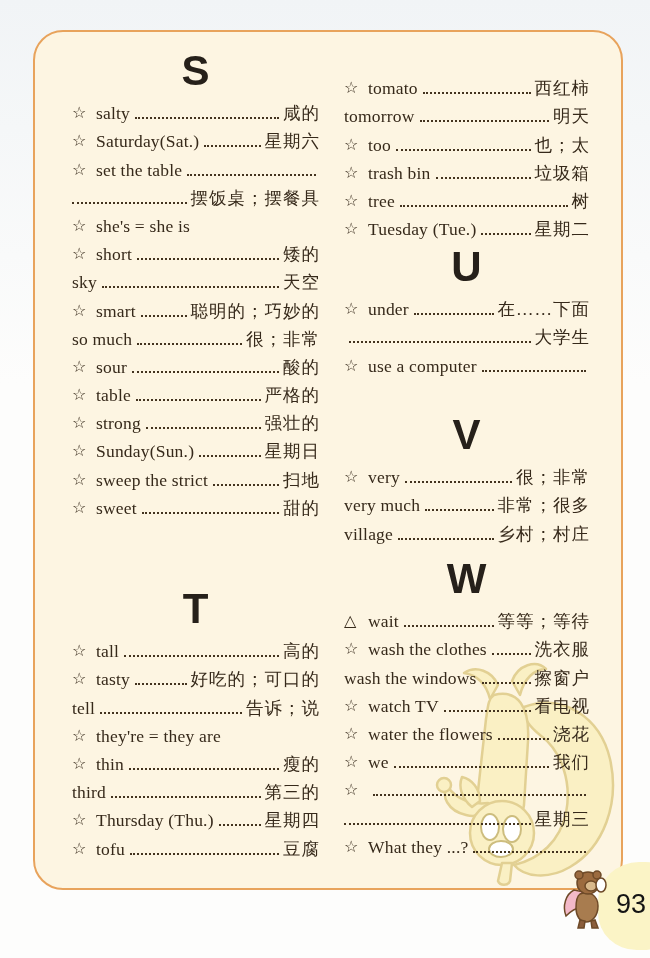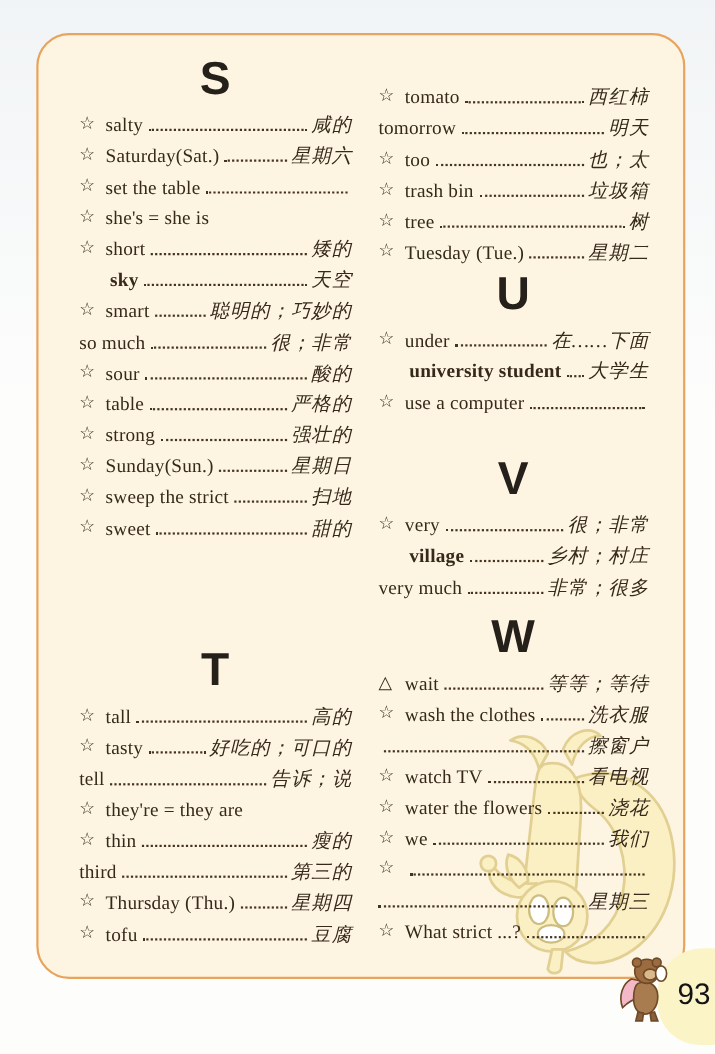--- a/index.html
+++ b/index.html
@@ -28,27 +28,27 @@
   }
   .rows{position:relative;}
   .row{
     display:flex;align-items:flex-end;
     height:28.2px;box-sizing:border-box;padding-bottom:2px;
     font-size:17.5px;line-height:22px;color:#36291a;
     white-space:nowrap;
   }
   .pre{width:24px;flex:none;font-size:16px;line-height:22px;}
   .word{flex:none;letter-spacing:0.2px;}
-  .word.b{font-weight:700;margin-left:28px;}
+  .word.b{font-weight:400;}
   .dots{
     flex:1 1 auto;min-width:10px;
     border-bottom:2px dotted #43331f;
     margin:0 4px 5px 5px;
   }
-  .trans{flex:none;letter-spacing:1px;font-style:italic;}
+  .trans{flex:none;letter-spacing:1px;}
   .cont-row .dots{margin-left:0;}
   
   .squirrel{position:absolute;left:428px;top:655px;z-index:1;}
   
   .blob{
     position:absolute;left:598px;top:862px;width:92px;height:88px;
     background:#fbf4c6;border-radius:48% 52% 55% 45%;z-index:4;
   }
   .pagenum{
     position:absolute;left:616px;top:889px;width:40px;z-index:5;
@@ -97,20 +97,24 @@
             <span class="pre">☆</span>
             <span class="word">Saturday(Sat.)</span>
             <span class="dots"></span>
             <span class="trans">星期六</span>
           </div>
           <div class="row">
             <span class="pre">☆</span>
             <span class="word">set the table</span>
             <span class="dots"></span>
           </div>
+          <div class="row cont-row">
+            <span class="dots"></span>
+            <span class="trans">摆饭桌；摆餐具</span>
+          </div>
           <div class="row">
             <span class="pre">☆</span>
             <span class="word">she's = she is</span>
           </div>
           <div class="row">
             <span class="pre">☆</span>
             <span class="word">short</span>
             <span class="dots"></span>
             <span class="trans">矮的</span>
           </div>
@@ -262,68 +266,68 @@
     <div class="sec" style="top:242px;">
       <h2 class="hdr">U</h2>
       <div class="rows">
           <div class="row">
             <span class="pre">☆</span>
             <span class="word">under</span>
             <span class="dots"></span>
             <span class="trans">在……下面</span>
           </div>
           <div class="row">
-            <span class="word b">university student</span>
             <span class="dots"></span>
             <span class="trans">大学生</span>
           </div>
           <div class="row">
             <span class="pre">☆</span>
             <span class="word">use a computer</span>
             <span class="dots"></span>
           </div>
         </div>
     </div>
     <div class="sec" style="top:410px;">
       <h2 class="hdr">V</h2>
       <div class="rows">
           <div class="row">
             <span class="pre">☆</span>
             <span class="word">very</span>
             <span class="dots"></span>
             <span class="trans">很；非常</span>
           </div>
           <div class="row">
+            <span class="word">very much</span>
+            <span class="dots"></span>
+            <span class="trans">非常；很多</span>
+          </div>
+          <div class="row">
             <span class="word b">village</span>
             <span class="dots"></span>
             <span class="trans">乡村；村庄</span>
-          </div>
-          <div class="row">
-            <span class="word">very much</span>
-            <span class="dots"></span>
-            <span class="trans">非常；很多</span>
           </div>
         </div>
     </div>
     <div class="sec" style="top:554px;">
       <h2 class="hdr">W</h2>
       <div class="rows">
           <div class="row">
             <span class="pre">△</span>
             <span class="word">wait</span>
             <span class="dots"></span>
             <span class="trans">等等；等待</span>
           </div>
           <div class="row">
             <span class="pre">☆</span>
             <span class="word">wash the clothes</span>
             <span class="dots"></span>
             <span class="trans">洗衣服</span>
           </div>
           <div class="row">
+            <span class="word">wash the windows</span>
             <span class="dots"></span>
             <span class="trans">擦窗户</span>
           </div>
           <div class="row">
             <span class="pre">☆</span>
             <span class="word">watch TV</span>
             <span class="dots"></span>
             <span class="trans">看电视</span>
           </div>
           <div class="row">
@@ -341,21 +345,21 @@
           <div class="row">
             <span class="pre">☆</span>
             <span class="dots"></span>
           </div>
           <div class="row cont-row">
             <span class="dots"></span>
             <span class="trans">星期三</span>
           </div>
           <div class="row">
             <span class="pre">☆</span>
-            <span class="word">What strict ...?</span>
+            <span class="word">What they ...?</span>
             <span class="dots"></span>
           </div>
         </div>
     </div>
   </div>
 
   <div class="blob"></div>
 
   <svg class="bear" width="52" height="62" viewBox="0 0 52 62">
     <g stroke="#6e4a28" stroke-width="1.5">

